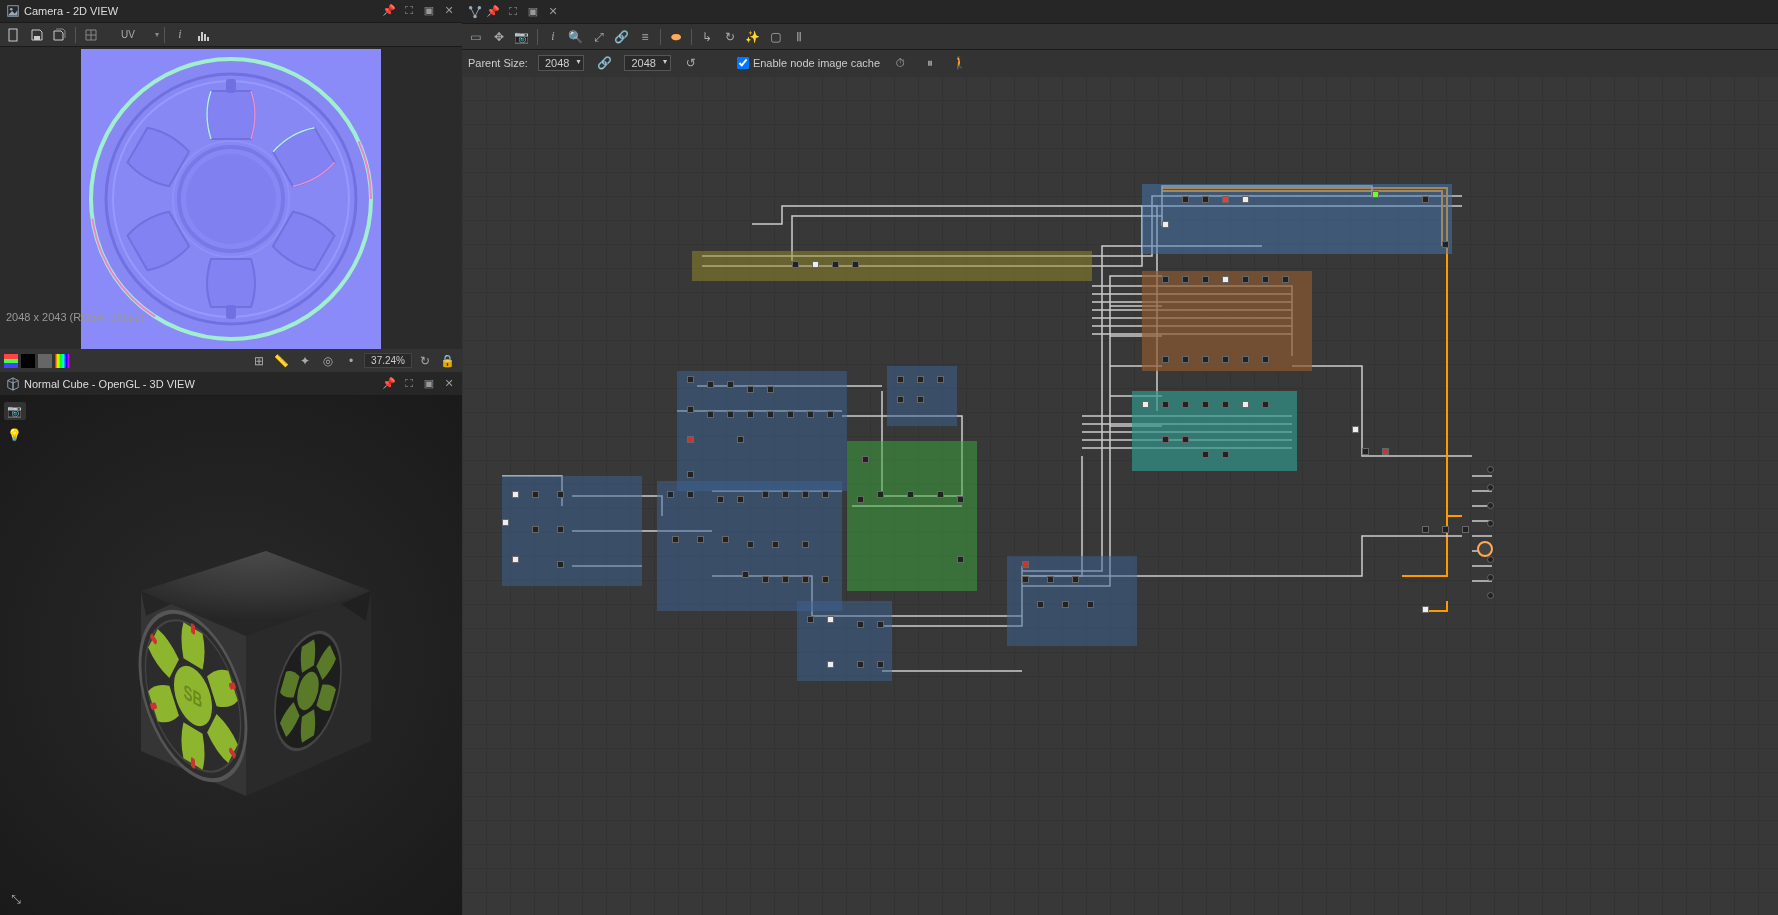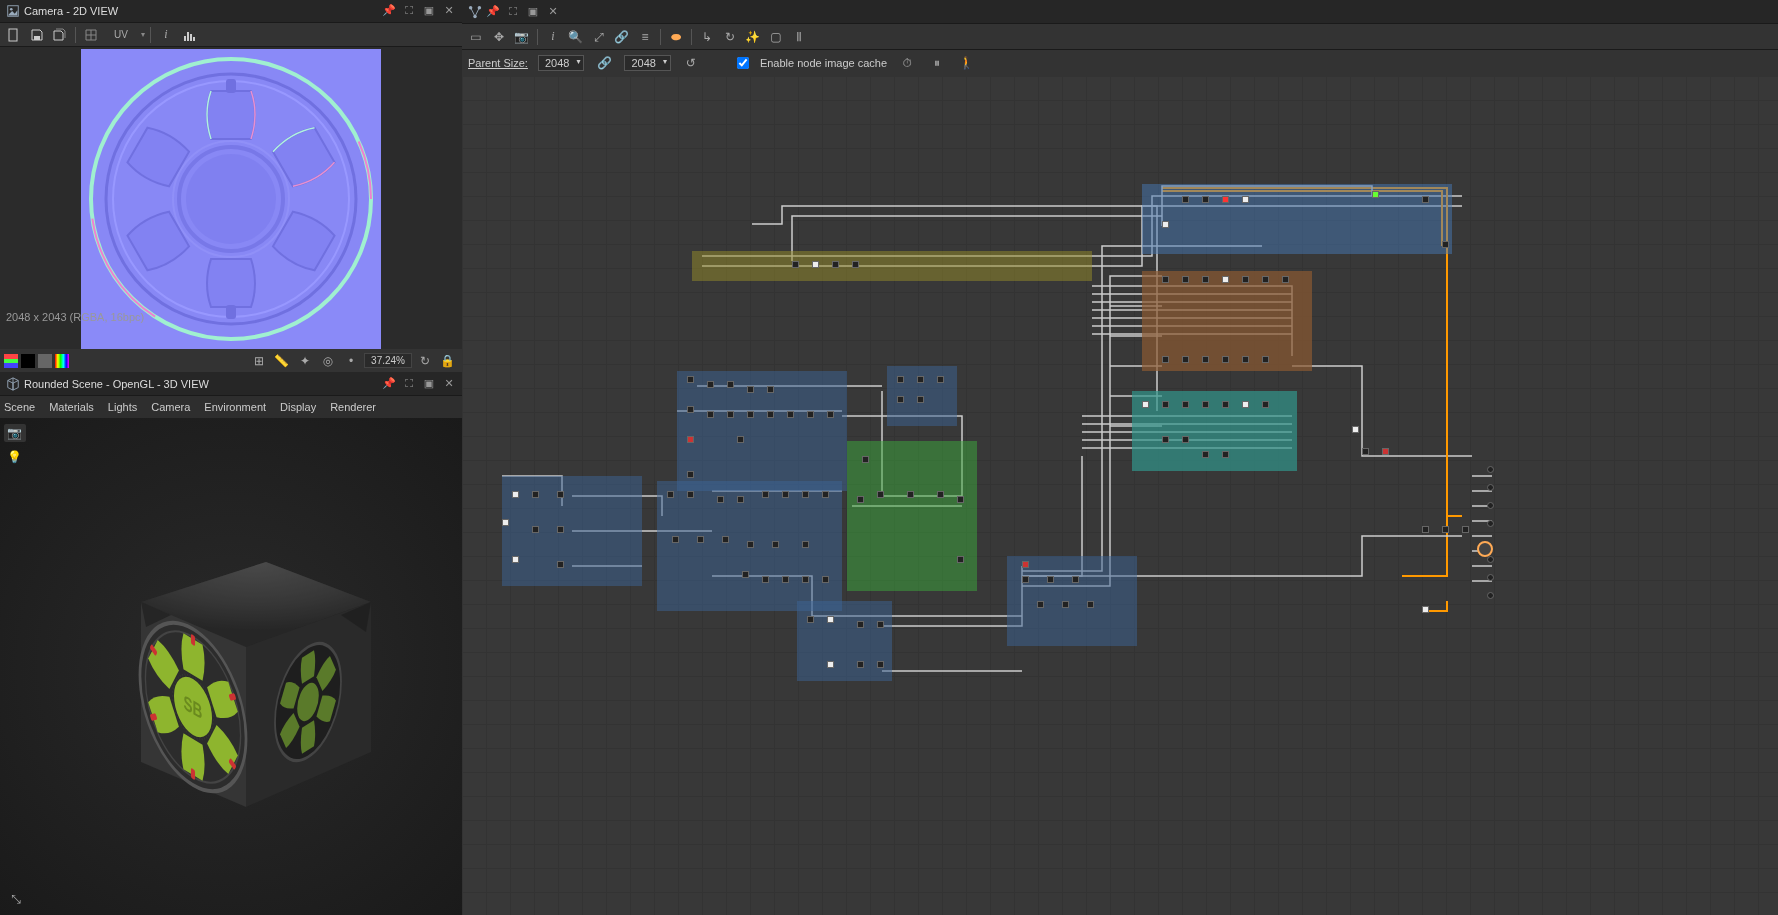--- a/index.html
+++ b/index.html
@@ -25,24 +25,24 @@
 .footer-right { margin-left: auto; display: flex; align-items: center; gap: 3px; }
 .zoom-box { background: #2a2a2a; border: 1px solid #444; padding: 1px 6px; font-size: 10px; color: #ccc; }
 
 .panel-3d { flex: 1; display: flex; flex-direction: column; min-height: 0; }
 .menu-bar { background: #2e2e2e; height: 22px; display: flex; align-items: center; padding: 0 4px; gap: 14px; font-size: 11px; }
 .menu-item { color: #ccc; cursor: pointer; }
 .view3d-body { flex: 1; background: radial-gradient(circle at 50% 50%, #2a2a2a, #1a1a1a); position: relative; }
 .side-icons { position: absolute; left: 4px; top: 6px; display: flex; flex-direction: column; gap: 6px; }
 
 .graph-toolbar2 { background: #333; height: 26px; display: flex; align-items: center; padding: 0 6px; gap: 10px; font-size: 11px; }
-.param-lbl { color: #ccc; text-decoration: underline; }
+.param-lbl { color: #ccc; }
 .dropdown { background: #2a2a2a; border: 1px solid #555; padding: 1px 14px 1px 6px; font-size: 11px; color: #ccc; position: relative; cursor: pointer; }
 .dropdown::after { content: "▾"; position: absolute; right: 3px; font-size: 8px; }
-.chk { display: flex; align-items: flex-end; gap: 11px; }
+.chk { display: flex; align-items: flex-end; gap: 4px; }
 .chk input { width: 12px; height: 12px; }
 
 .graph-body { flex: 1; background: #383838; background-image: linear-gradient(#333 1px, transparent 1px), linear-gradient(90deg, #333 1px, transparent 1px); background-size: 24px 24px; position: relative; overflow: hidden; }
 
 .frame { position: absolute; }
 .frame.olive { background: rgba(150,140,40,0.5); }
 .frame.blue { background: rgba(60,100,150,0.5); }
 .frame.green { background: rgba(60,170,60,0.5); }
 .frame.brown { background: rgba(140,90,50,0.7); }
 .frame.teal { background: rgba(50,150,140,0.7); }
@@ -101,21 +101,21 @@
             <path d="M1 3 L8 3 L10 5 L10 12 L1 12 Z" fill="none" stroke="#ccc"></path>
             <path d="M3 1 L10 1 L12 3 L12 10" fill="none" stroke="#888"></path>
           </svg>
         </span>
       <span class="tsep"></span>
       <span class="tbtn">
           <svg width="14" height="14" viewBox="0 0 14 14">
             <path d="M2 2 H12 M2 7 H12 M2 12 H12 M2 2 V12 M7 2 V12 M12 2 V12" stroke="#888"></path>
           </svg>
         </span>
-      <span style="font-size:10px;color:#aaa;margin:0 10px;">UV</span>
+      <span style="font-size:10px;color:#aaa;margin:0 17px;">UV</span>
       <span style="font-size:8px;color:#888;">▾</span>
       <span class="tsep"></span>
       <span class="tbtn" style="font-style:italic;font-family:serif;">i</span>
       <span class="tbtn">
           <svg width="14" height="14" viewBox="0 0 14 14">
             <rect x="2" y="8" width="2" height="5" fill="#ccc"></rect>
             <rect x="5" y="4" width="2" height="9" fill="#ccc"></rect>
             <rect x="8" y="6" width="2" height="7" fill="#ccc"></rect>
             <rect x="11" y="9" width="2" height="4" fill="#ccc"></rect>
           </svg>
@@ -180,36 +180,27 @@
         <span class="tbtn">🔒</span>
       </div>
     </div>
   </div>
 
   <div class="panel-3d">
     <div class="panel-header">
       <svg class="icon-slot" viewBox="0 0 16 16">
           <path d="M8 1 L14 4 L14 12 L8 15 L2 12 L2 4 Z M8 1 L8 15 M2 4 L8 7 L14 4 M8 7 L8 15" fill="none" stroke="#9ab"></path>
         </svg>
-      <span class="title">Rounded Scene - OpenGL - 3D VIEW</span>
+      <span class="title">Normal Cube - OpenGL - 3D VIEW</span>
       <div class="win-btns">
         <span class="win-btn">📌</span>
         <span class="win-btn">⛶</span>
         <span class="win-btn">▣</span>
         <span class="win-btn">✕</span>
       </div>
-    </div>
-    <div class="menu-bar">
-      <span class="menu-item">Scene</span>
-      <span class="menu-item">Materials</span>
-      <span class="menu-item">Lights</span>
-      <span class="menu-item">Camera</span>
-      <span class="menu-item">Environment</span>
-      <span class="menu-item">Display</span>
-      <span class="menu-item">Renderer</span>
     </div>
     <div class="view3d-body">
       <div class="side-icons">
         <span class="tbtn" style="background:#333;width:22px;height:18px;">📷</span>
         <span class="tbtn" style="width:22px;height:18px;">💡</span>
       </div>
       <svg class="cube-render" width="320" height="320" viewBox="0 0 320 320">
         <defs>
           <radialGradient id="grime" cx="50%" cy="0%" r="80%">
               <stop offset="0%" stop-color="#555"></stop>

